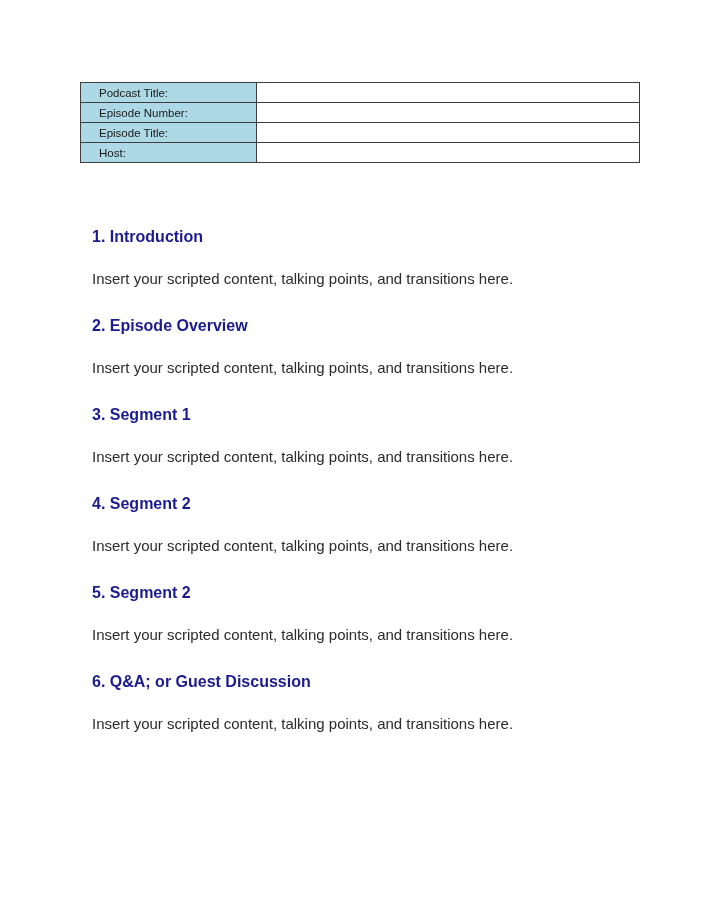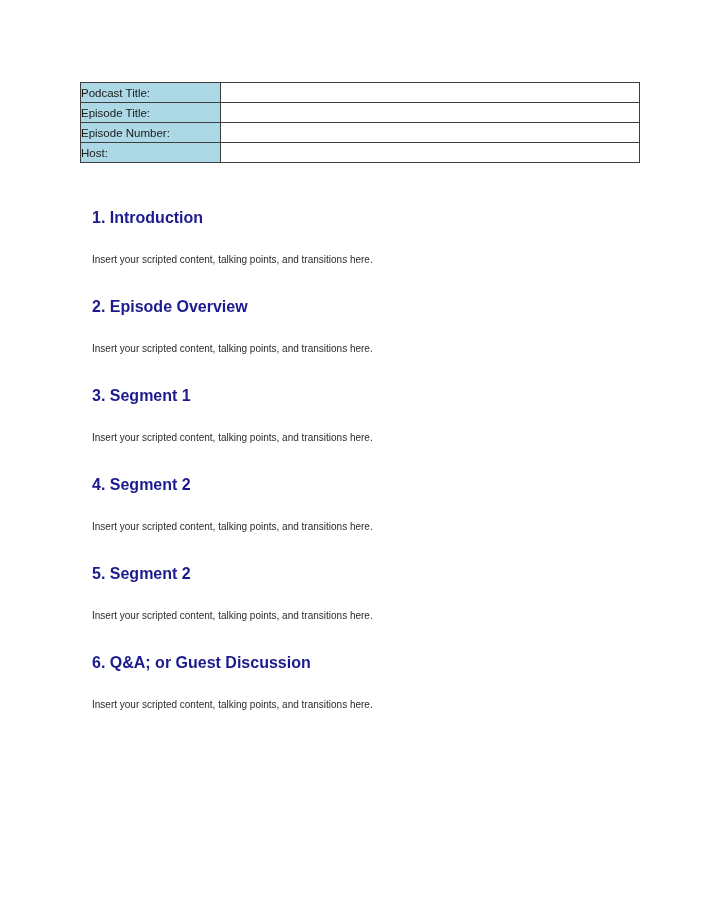--- a/index.html
+++ b/index.html
@@ -28,65 +28,65 @@
     border-collapse: collapse;
     width: 560px;
     border: 1px solid #1a1a1a;
     table-layout: fixed;
   }
   table.details td {
     border: 1px solid #3d3d3d;
     height: 19px;
     font-size: 11.5px;
     color: #1a1a1a;
-    padding: 0 0;
+    padding: 0 18px;
     vertical-align: middle;
   }
   td.label-cell {
     background: #add8e6;
     width: 139px;
   }
   td.value-cell {
     background: #ffffff;
   }
   .section h2 {
     margin: 30px 0 0 12px;
     font-size: 16px;
     line-height: 19px;
     font-weight: bold;
     color: #1b1b8e;
   }
   .section.first h2 {
-    margin-top: 45px;
+    margin-top: 64px;
   }
   .section p {
     margin: 26px 0 0 12px;
-    font-size: 10px;
+    font-size: 15px;
     line-height: 14px;
     color: #2b2b2b;
   }
 </style>
 </head>
 <body>
 
 <div class="page">
 
 
   <table class="details">
     <tbody>
       <tr>
         <td class="label-cell">Podcast Title:</td>
         <td class="value-cell"></td>
       </tr>
       <tr>
-        <td class="label-cell">Episode Title:</td>
+        <td class="label-cell">Episode Number:</td>
         <td class="value-cell"></td>
       </tr>
       <tr>
-        <td class="label-cell">Episode Number:</td>
+        <td class="label-cell">Episode Title:</td>
         <td class="value-cell"></td>
       </tr>
       <tr>
         <td class="label-cell">Host:</td>
         <td class="value-cell"></td>
       </tr>
     </tbody>
   </table>
 
   <div class="section first">

